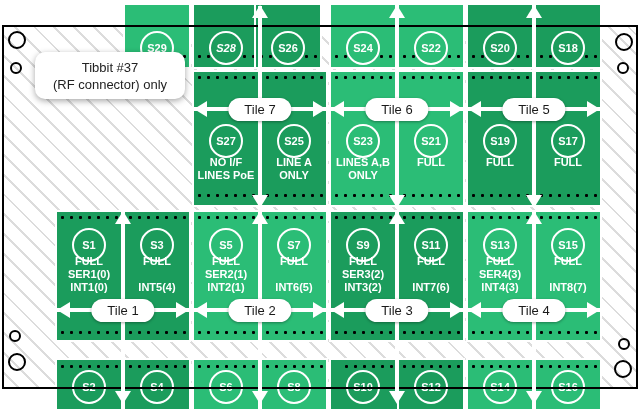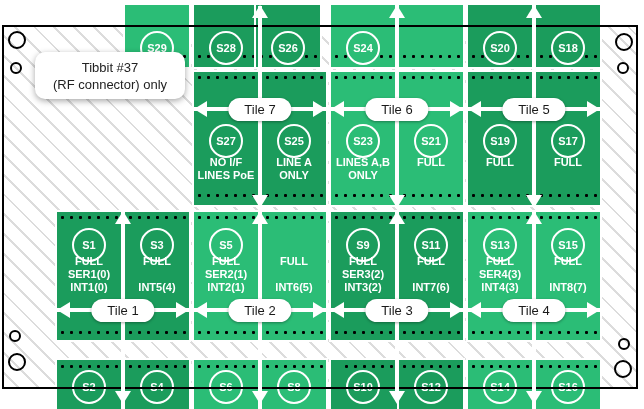--- a/index.html
+++ b/index.html
@@ -83,21 +83,21 @@
         <i></i>
         <i></i>
         <i></i>
         <i></i>
         <i></i>
       </div>
     <div class="ring">
         <span>S29</span>
       </div>
   </div>
-  <div class="blk r1 dark" style="left:194px;">
+  <div class="blk r1 dark" style="left:194px;font-style:italic;">
     <div class="dots">
         <i></i>
         <i></i>
         <i></i>
         <i></i>
         <i></i>
         <i></i>
         <i></i>
       </div>
     <div class="ring">
@@ -135,20 +135,23 @@
   <div class="blk r1 light" style="left:399px;">
     <div class="dots">
         <i></i>
         <i></i>
         <i></i>
         <i></i>
         <i></i>
         <i></i>
         <i></i>
       </div>
+    <div class="ring">
+        <span>S22</span>
+      </div>
   </div>
   <div class="blk r1 dark" style="left:468px;">
     <div class="dots">
         <i></i>
         <i></i>
         <i></i>
         <i></i>
         <i></i>
         <i></i>
         <i></i>
@@ -418,20 +421,23 @@
   </div>
   <div class="blk r3 light" style="left:262px;">
     <div class="dots t">
         <i></i>
         <i></i>
         <i></i>
         <i></i>
         <i></i>
         <i></i>
         <i></i>
+      </div>
+    <div class="ring">
+        <span>S7</span>
       </div>
     <div class="txt">
       <div>FULL</div>
         <div></div>
         <div>INT6(5)</div>
     </div>
     <div class="dots b">
         <i></i>
         <i></i>
         <i></i>

